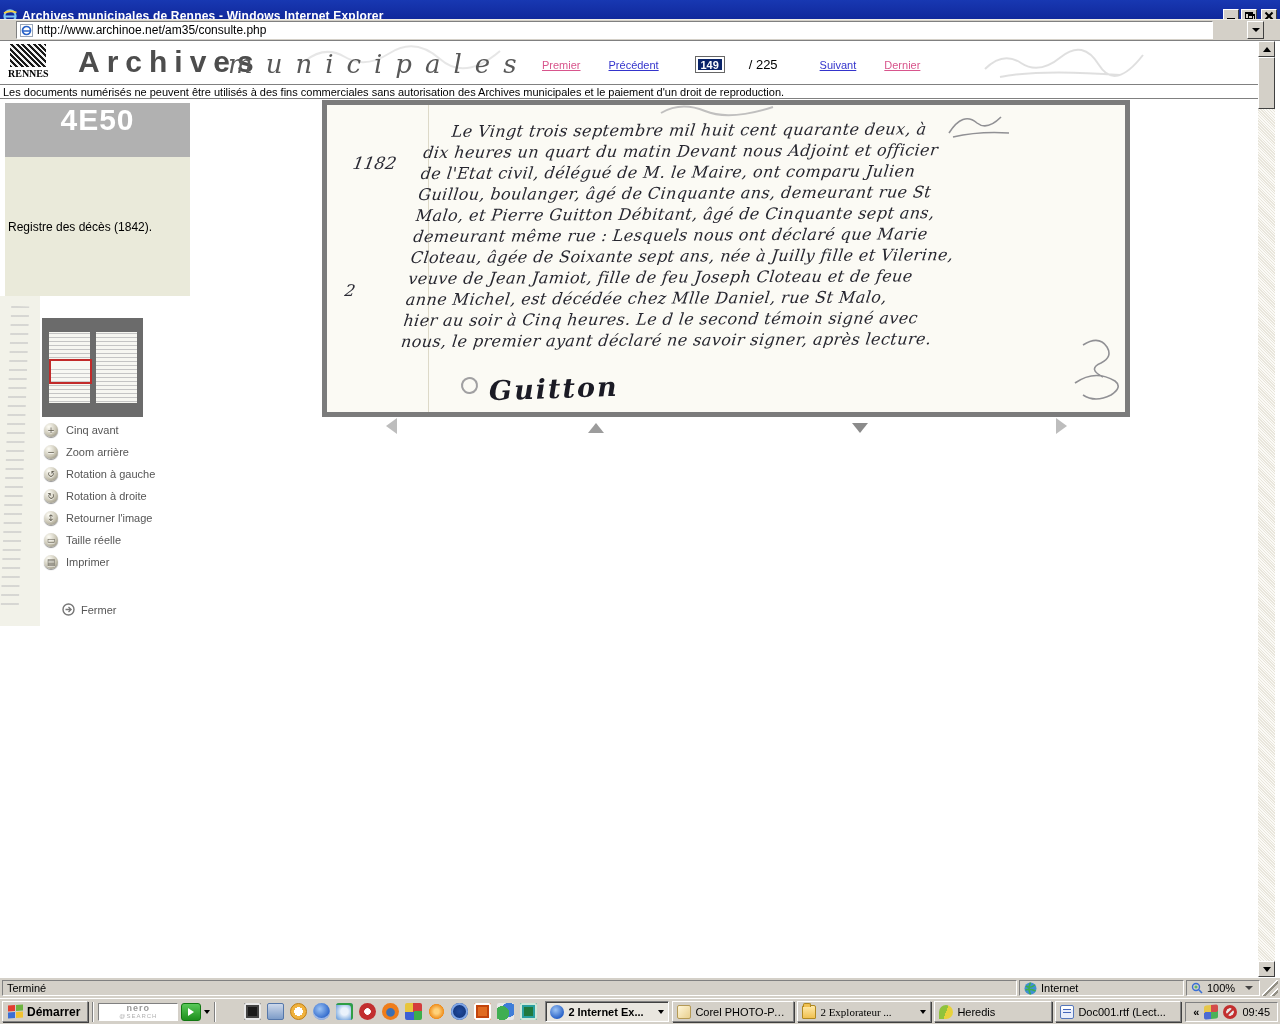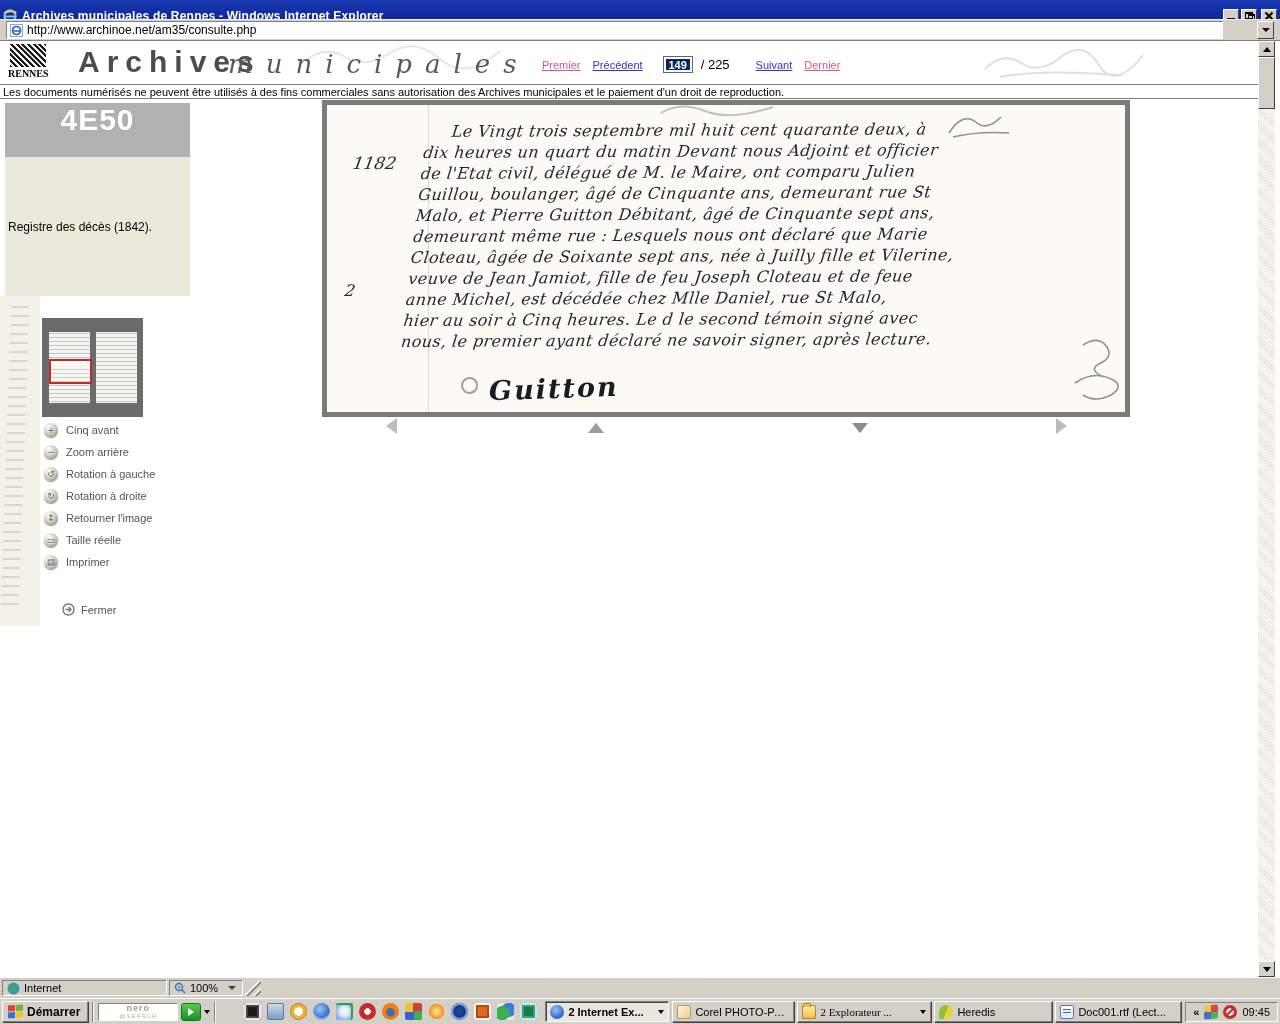--- a/index.html
+++ b/index.html
@@ -20,21 +20,21 @@
     position:relative; cursor:default; }
   .win-btn.close { margin-left:2px; }
   .g-min { position:absolute; left:3px; bottom:2px; width:8px; height:2px; background:#000; }
   .g-rst { position:absolute; left:3px; top:2px; width:8px; height:7px; border:1px solid #000; border-top-width:2px; }
   .g-rst2 { position:absolute; left:6px; top:4px; width:7px; height:6px; border:1px solid #000; border-top-width:2px; background:#d4d0c8; }
   .g-x1,.g-x2 { position:absolute; left:2px; top:5px; width:10px; height:2px; background:#000; }
   .g-x1 { transform:rotate(45deg); } .g-x2 { transform:rotate(-45deg); }
 
   
   .addressbar { position:absolute; left:0; top:19px; width:1280px; height:22px; background:#d4d0c8;
-    border-top:1px solid #efede6; border-bottom:1px solid #808080; display:flex; align-items:center; padding:1px 6px;gap:33px; }
+    border-top:1px solid #efede6; border-bottom:1px solid #808080; display:flex; align-items:center; padding:1px 16px;gap:33px; }
   .addr-field { flex:1; height:18px; background:#fff; border:1px solid; border-color:#808080 #fff #fff #808080;
     display:flex; align-items:center; padding:0 3px; }
   .addr-field svg { flex:none; margin-right:4px; }
   .addr-input { border:none; outline:none; flex:1; font-size:12px; font-family:"Liberation Sans",sans-serif; color:#000; background:transparent; }
   .addr-drop { width:17px; height:18px; margin-left:1px; background:#d4d0c8; border:1px solid; border-color:#fff #404040 #404040 #fff;
     display:flex; align-items:center; justify-content:center; }
   .caret-down { width:0; height:0; border-left:4px solid transparent; border-right:4px solid transparent; border-top:4px solid #000; }
 
   
   .page { position:absolute; left:0; top:41px; width:1258px; height:936px; background:#fff; }
@@ -43,21 +43,21 @@
   .logo { position:absolute; left:8px; top:3px; width:40px; height:37px; }
   .logo-hatch { width:36px; height:23px; margin-left:2px;
     background:repeating-linear-gradient(45deg,#1a1a1a 0 2px,#f2f2f2 2px 4px); }
   .logo-text { font-size:10px; font-weight:bold; color:#000; letter-spacing:0; text-align:center; margin-top:1px;
     font-family:"Liberation Serif",serif; }
   .brand-archives { position:absolute; left:78px; top:4px; font-size:30px; font-weight:bold; color:#4d4d4d; letter-spacing:7px; }
   .brand-municipales { position:absolute; left:228px; top:8px; font-size:26px; font-style:italic;
     font-family:"DejaVu Serif",serif; color:#585858; letter-spacing:13px; }
   .hdr-flourish { position:absolute; opacity:.14; }
 
-  .pagenav { position:absolute; left:542px; top:15px; display:flex; align-items:center; font-size:11px; }
+  .pagenav { position:absolute; left:542px; top:15px; display:flex; align-items:center; font-size:11px;gap:16px; }
   .pagenav a { text-decoration:underline; cursor:pointer; }
   .lnk-visited { color:#d8558c; }
   .lnk-blue { color:#3434cc; }
   .pagenav a + a { margin-left:12px; }
   .page-input { width:30px; height:17px; margin-left:20px; background:#0a246a; color:#fff; font-weight:bold;
     font-size:11px; text-align:center; border:1px solid #666; box-shadow:inset 0 0 0 2px #fff; font-family:"Liberation Sans",sans-serif; }
   .page-total { margin-left:8px; font-size:13px; color:#000; }
   .sp26 { margin-left:26px !important; }
 
   .notice-bar { position:absolute; left:0; top:43px; width:100%; height:15px; border-top:1px solid #808080;
@@ -378,20 +378,23 @@
     <div class="sb-btn sb-up">
         <i class="tri-up"></i>
       </div>
     <div class="sb-thumb"></div>
     <div class="sb-btn sb-down">
         <i class="tri-down"></i>
       </div>
   </div>
 
   <div class="statusbar">
+    <div class="st-panel st-main">
+      <span>Terminé</span>
+    </div>
     <div class="st-panel st-zone">
       <svg width="13" height="13" viewBox="0 0 13 13">
         <circle cx="6.5" cy="6.5" r="6" fill="#3f8fd4"></circle>
         <path d="M2 4 q4 3 9 -1 M1.5 8 q5 -2 10 1 M6.5 .5 q-3 6 0 12" fill="none" stroke="#3cae4c" stroke-width="1.6"></path>
       </svg>
       <span>Internet</span>
     </div>
     <div class="st-panel st-zoom">
       <svg width="12" height="12" viewBox="0 0 12 12">
         <circle cx="5" cy="5" r="3.5" fill="none" stroke="#3a6fd4" stroke-width="1.4"></circle>

